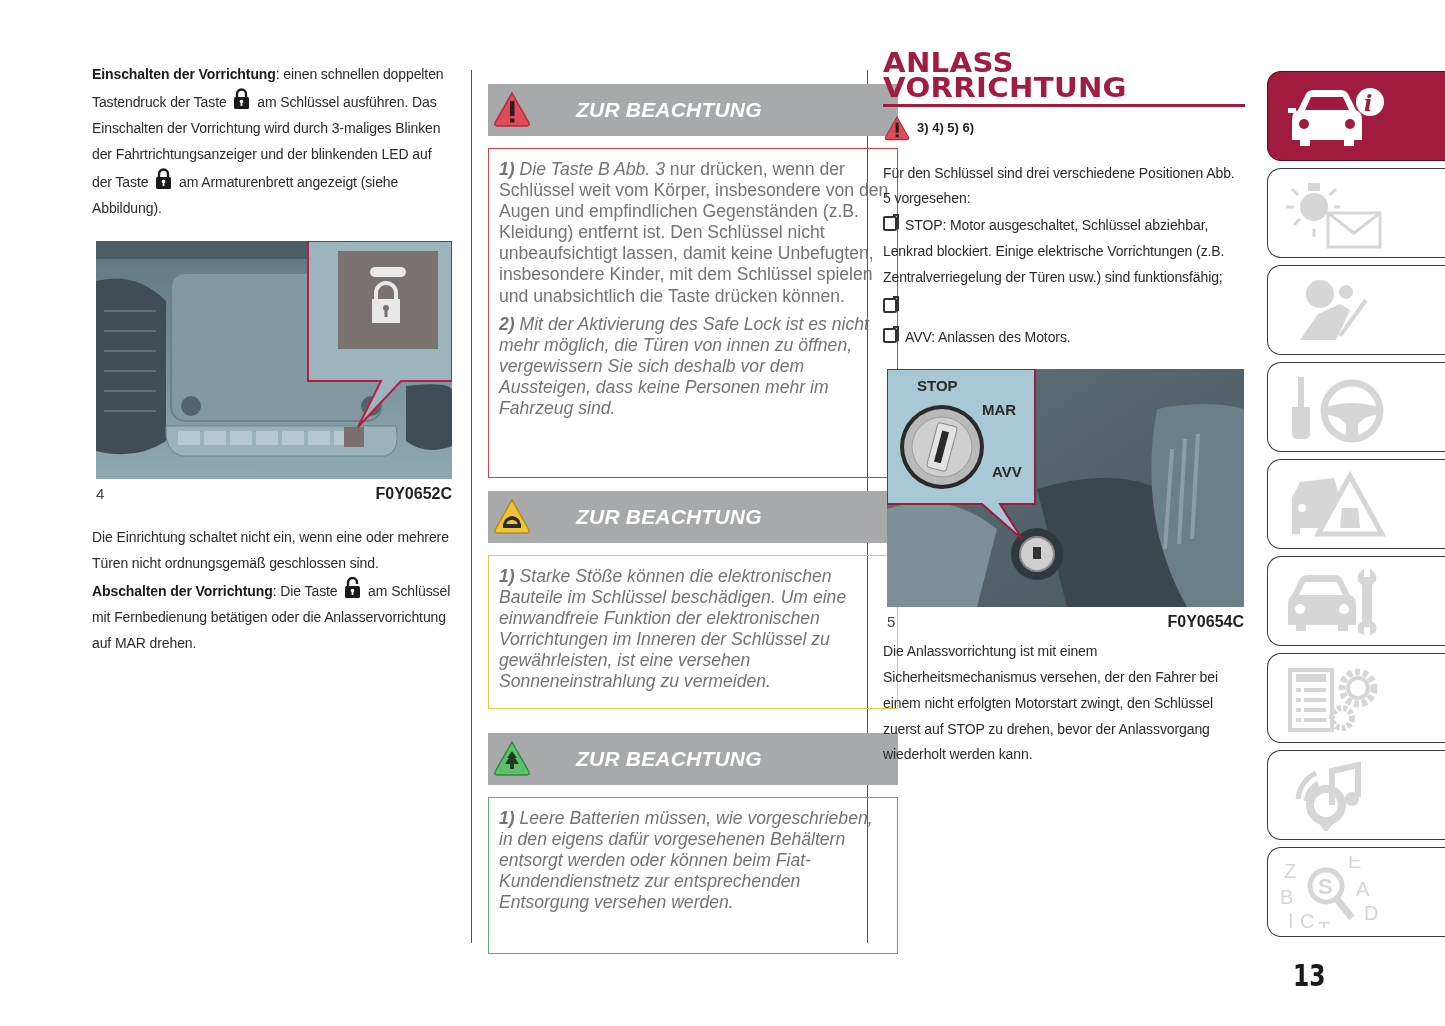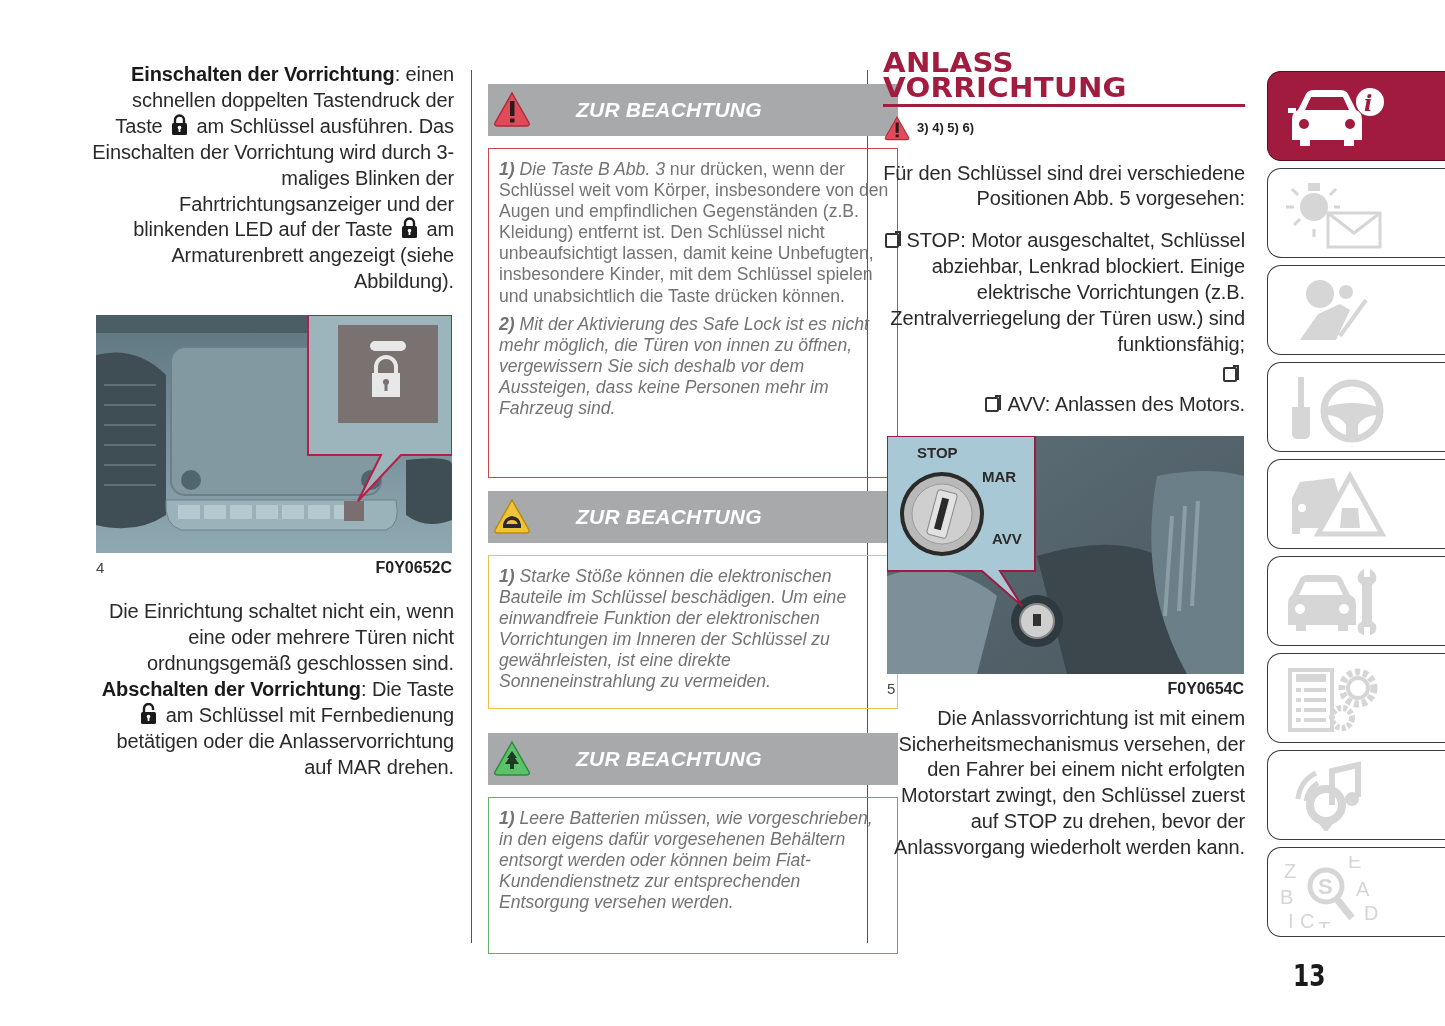--- a/index.html
+++ b/index.html
@@ -6,21 +6,21 @@
   html, body { width: 1445px; height: 1026px; background: #ffffff; overflow: hidden; }
   body { position: relative; font-family: "Liberation Sans", "DejaVu Sans", sans-serif; color: #2b2b2b; }
 
   .col { position: absolute; top: 62px; }
   .col1 { left: 92px; width: 362px; }
   .col2 { left: 488px; width: 410px; }
   .col3 { left: 883px; width: 362px; }
 
   .vrule { position: absolute; top: 70px; width: 1px; background: #555; height: 873px; }
 
-  .body-text { font-size: 20px; line-height: 25.9px; color: #2a2a2a; letter-spacing: -0.1px; text-align: right; }
+  .body-text { font-size: 14px; line-height: 25.9px; color: #2a2a2a; letter-spacing: -0.1px; }
   .body-text b { font-weight: bold; color: #1a1a1a; }
   .lock-glyph { display: inline-block; vertical-align: -3px; width: 17px; height: 22px; position: relative; margin: 0 3px; }
 
   
   .figure { position: relative; background: #5eead4; overflow: hidden; }
   .fig-caption { display: flex; justify-content: space-between; align-items: baseline; margin-top: 6px; }
   .fig-num { font-size: 15px; color: #444; }
   .fig-code { font-size: 16px; font-weight: bold; color: #222; }
 
   
@@ -146,21 +146,21 @@
 
   <div class="warn-header" style="margin-top:13px">
     <svg class="warn-icon" viewBox="0 0 40 38">
       <path d="M20 3 L37 33 Q38 36 34 36 L6 36 Q2 36 3 33 Z" fill="#f0c43a" stroke="#b88d10" stroke-width="1.5"></path>
       <path d="M11 28 Q12 20 20 19 Q28 20 29 28 L26 28 Q25 23 20 23 Q15 23 14 28 Z" fill="#2a2a2a"></path>
       <rect x="11" y="27" width="18" height="4" fill="#2a2a2a"></rect>
     </svg>
     <span class="title">ZUR BEACHTUNG</span>
   </div>
   <div class="warn-box" style="margin-top:12px; border-color:#e8c24a; height:154px; padding-top:10px;">
-    <p><b>1)</b><span class="it"> Starke Stöße können die elektronischen Bauteile im Schlüssel beschädigen. Um eine einwandfreie Funktion der elektronischen Vorrichtungen im Inneren der Schlüssel zu gewährleisten, ist eine direkte Sonneneinstrahlung zu vermeiden.</span></p>
+    <p><b>1)</b><span class="it"> Starke Stöße können die elektronischen Bauteile im Schlüssel beschädigen. Um eine einwandfreie Funktion der elektronischen Vorrichtungen im Inneren der Schlüssel zu gewährleisten, ist eine versehen Sonneneinstrahlung zu vermeiden.</span></p>
   </div>
 
   <div class="warn-header" style="margin-top:24px">
     <svg class="warn-icon" viewBox="0 0 40 38">
       <path d="M20 3 L37 33 Q38 36 34 36 L6 36 Q2 36 3 33 Z" fill="#5cc26a" stroke="#2e8a3c" stroke-width="1.5"></path>
       <path d="M20 12 L25 19 L23 19 L27 25 L22 25 L22 30 L18 30 L18 25 L13 25 L17 19 L15 19 Z" fill="#1e3a22"></path>
     </svg>
     <span class="title">ZUR BEACHTUNG</span>
   </div>
   <div class="warn-box" style="margin-top:12px; border-color:#5bb26a; height:157px;">
@@ -177,21 +177,21 @@
   <div class="ref-line">
     <svg width="28" height="26" viewBox="0 0 40 38">
       <path d="M20 3 L37 33 Q38 36 34 36 L6 36 Q2 36 3 33 Z" fill="#e04b5a" stroke="#b02a3c" stroke-width="1.5"></path>
       <rect x="18" y="11" width="4.5" height="15" fill="#2a1a1a"></rect>
         <rect x="18" y="28.5" width="4.5" height="4" fill="#2a1a1a"></rect>
     </svg>
     <span style="margin-left:6px">3) 4) 5) 6)</span>
   </div>
 
   <p class="body-text" style="margin-top:20px">Für den Schlüssel sind drei verschiedene Positionen Abb. 5 vorgesehen:</p>
-  <p class="body-text" style="margin-top:16px"><span class="bullet"></span><span>STOP: Motor ausgeschaltet, Schlüssel abziehbar, Lenkrad blockiert. Einige elektrische Vorrichtungen (z.B. Zentralverriegelung der Türen usw.) sind funktionsfähig;</span></p>
+  <p class="body-text" style="margin-top:1px"><span class="bullet"></span><span>STOP: Motor ausgeschaltet, Schlüssel abziehbar, Lenkrad blockiert. Einige elektrische Vorrichtungen (z.B. Zentralverriegelung der Türen usw.) sind funktionsfähig;</span></p>
   <p class="body-text" style="margin-top:4px"><span class="bullet"></span></p>
   <p class="body-text" style="margin-top:4px"><span class="bullet"></span><span>AVV: Anlassen des Motors.</span></p>
 
   <div style="margin-top:18px; margin-left:4px; width:357px;">
     <div class="figure" style="height:238px;">
       <svg width="357" height="238" viewBox="0 0 357 238">
         <defs>
           <linearGradient id="g2" x1="0" y1="0" x2="1" y2="1">
               <stop offset="0" stop-color="#5e6f77"></stop>
               <stop offset="1" stop-color="#4a585f"></stop>

